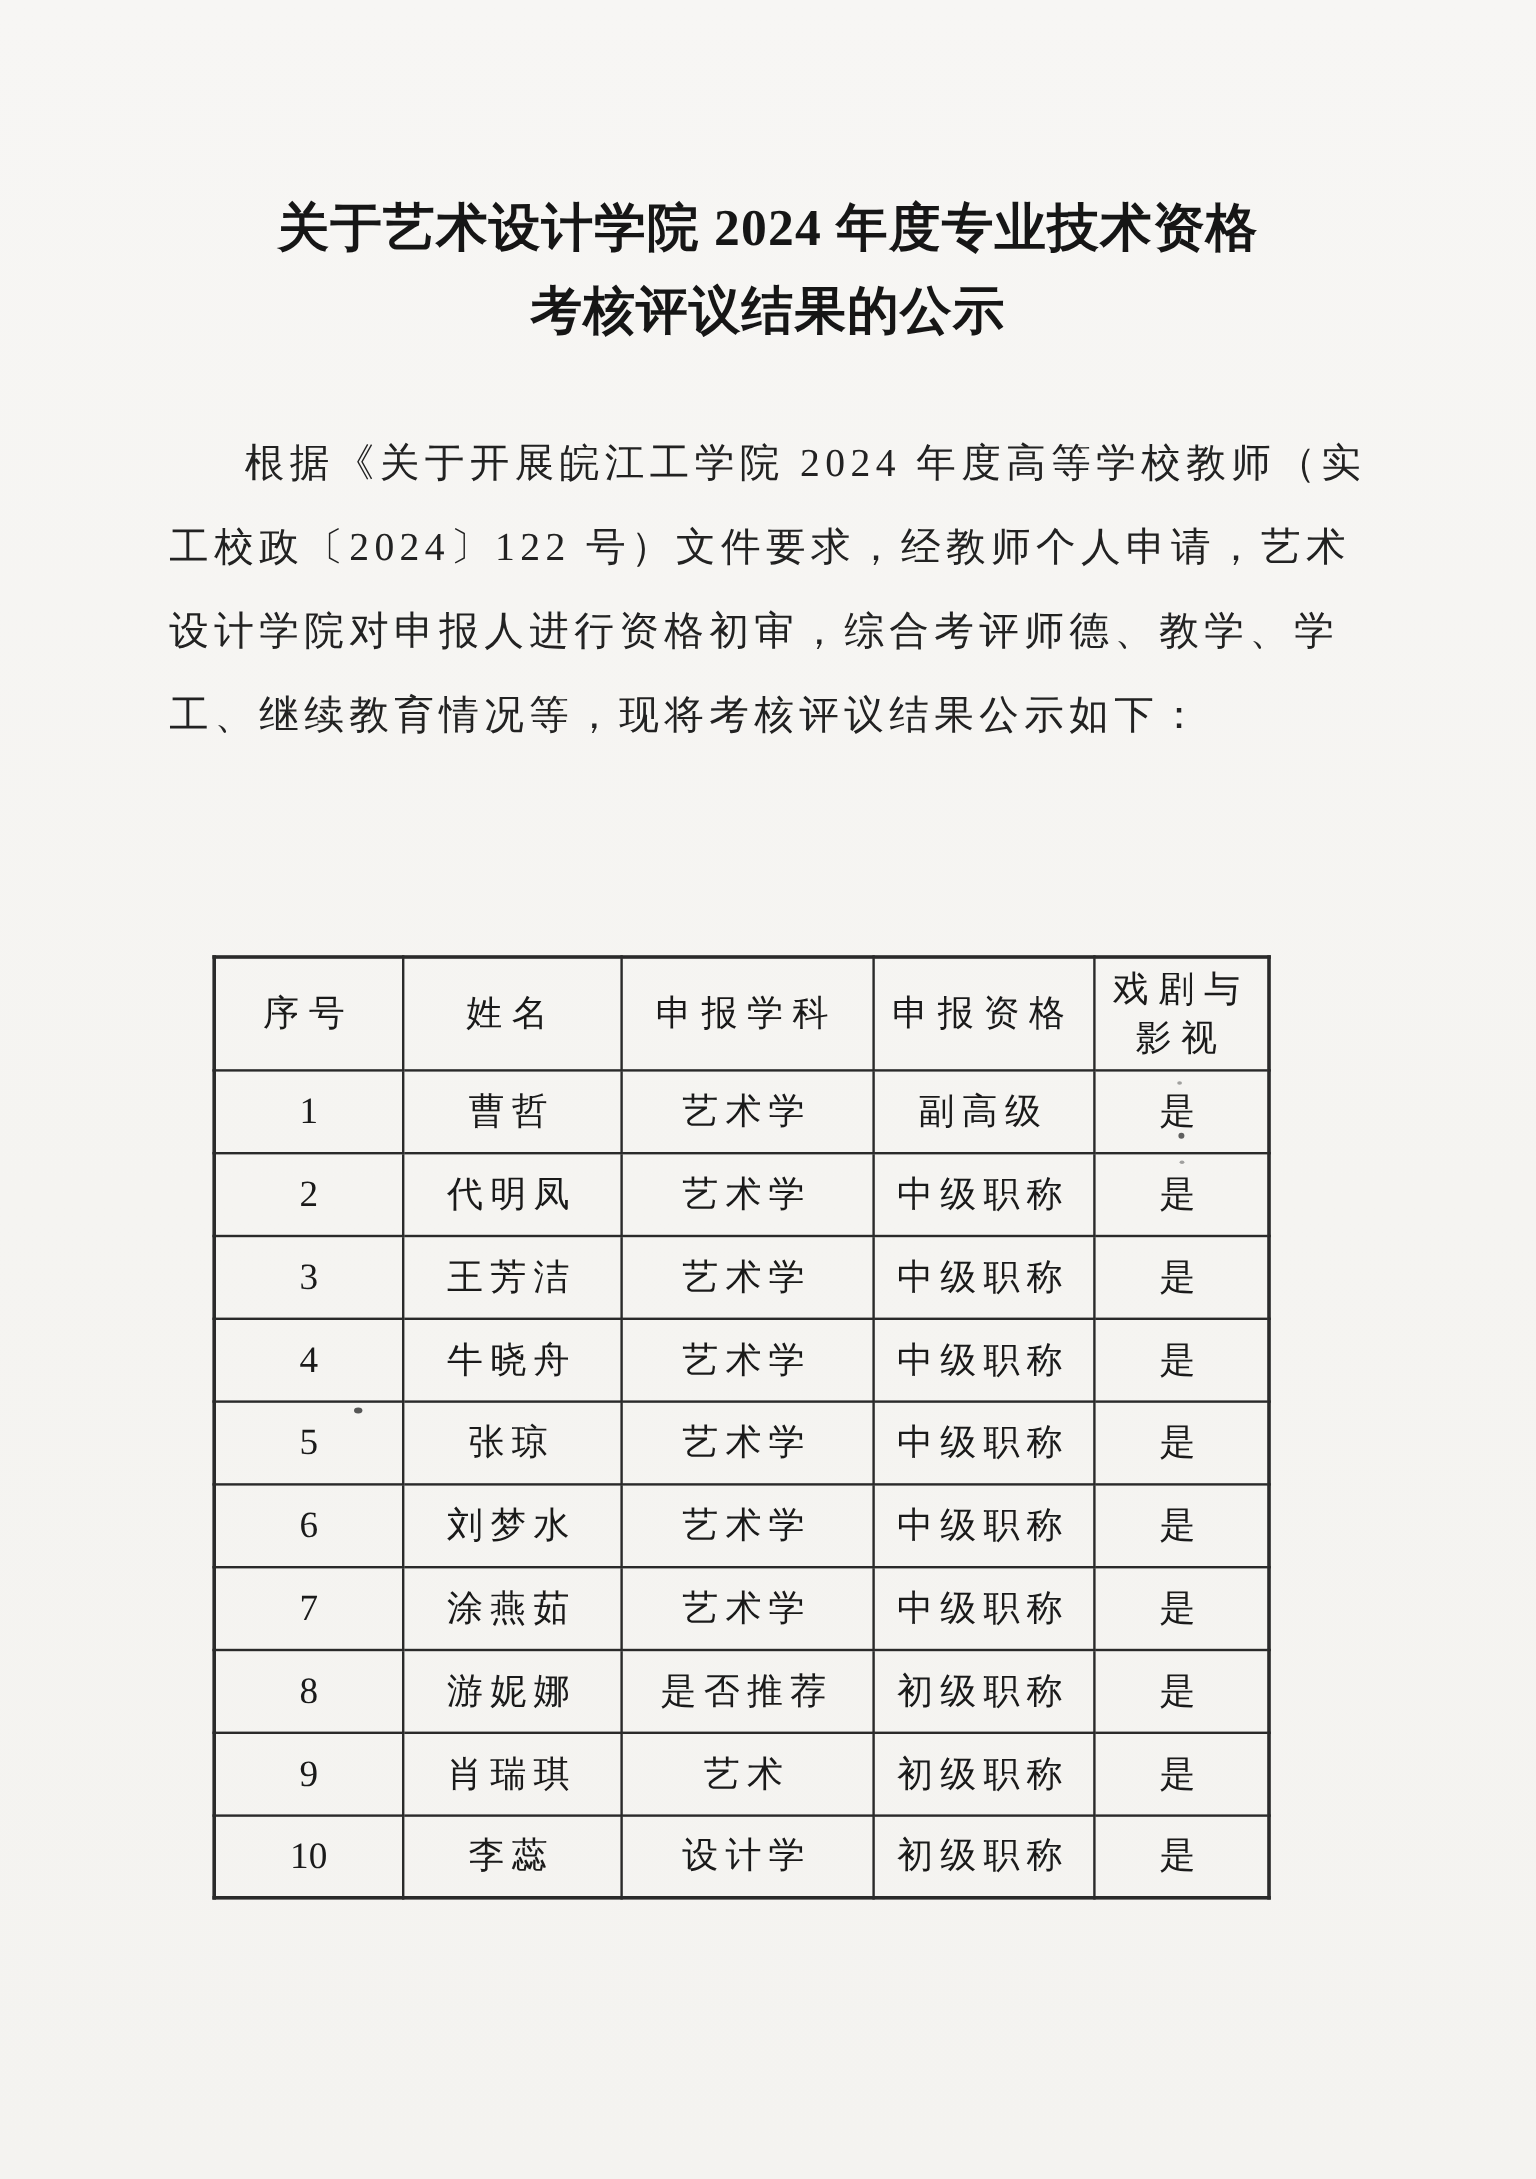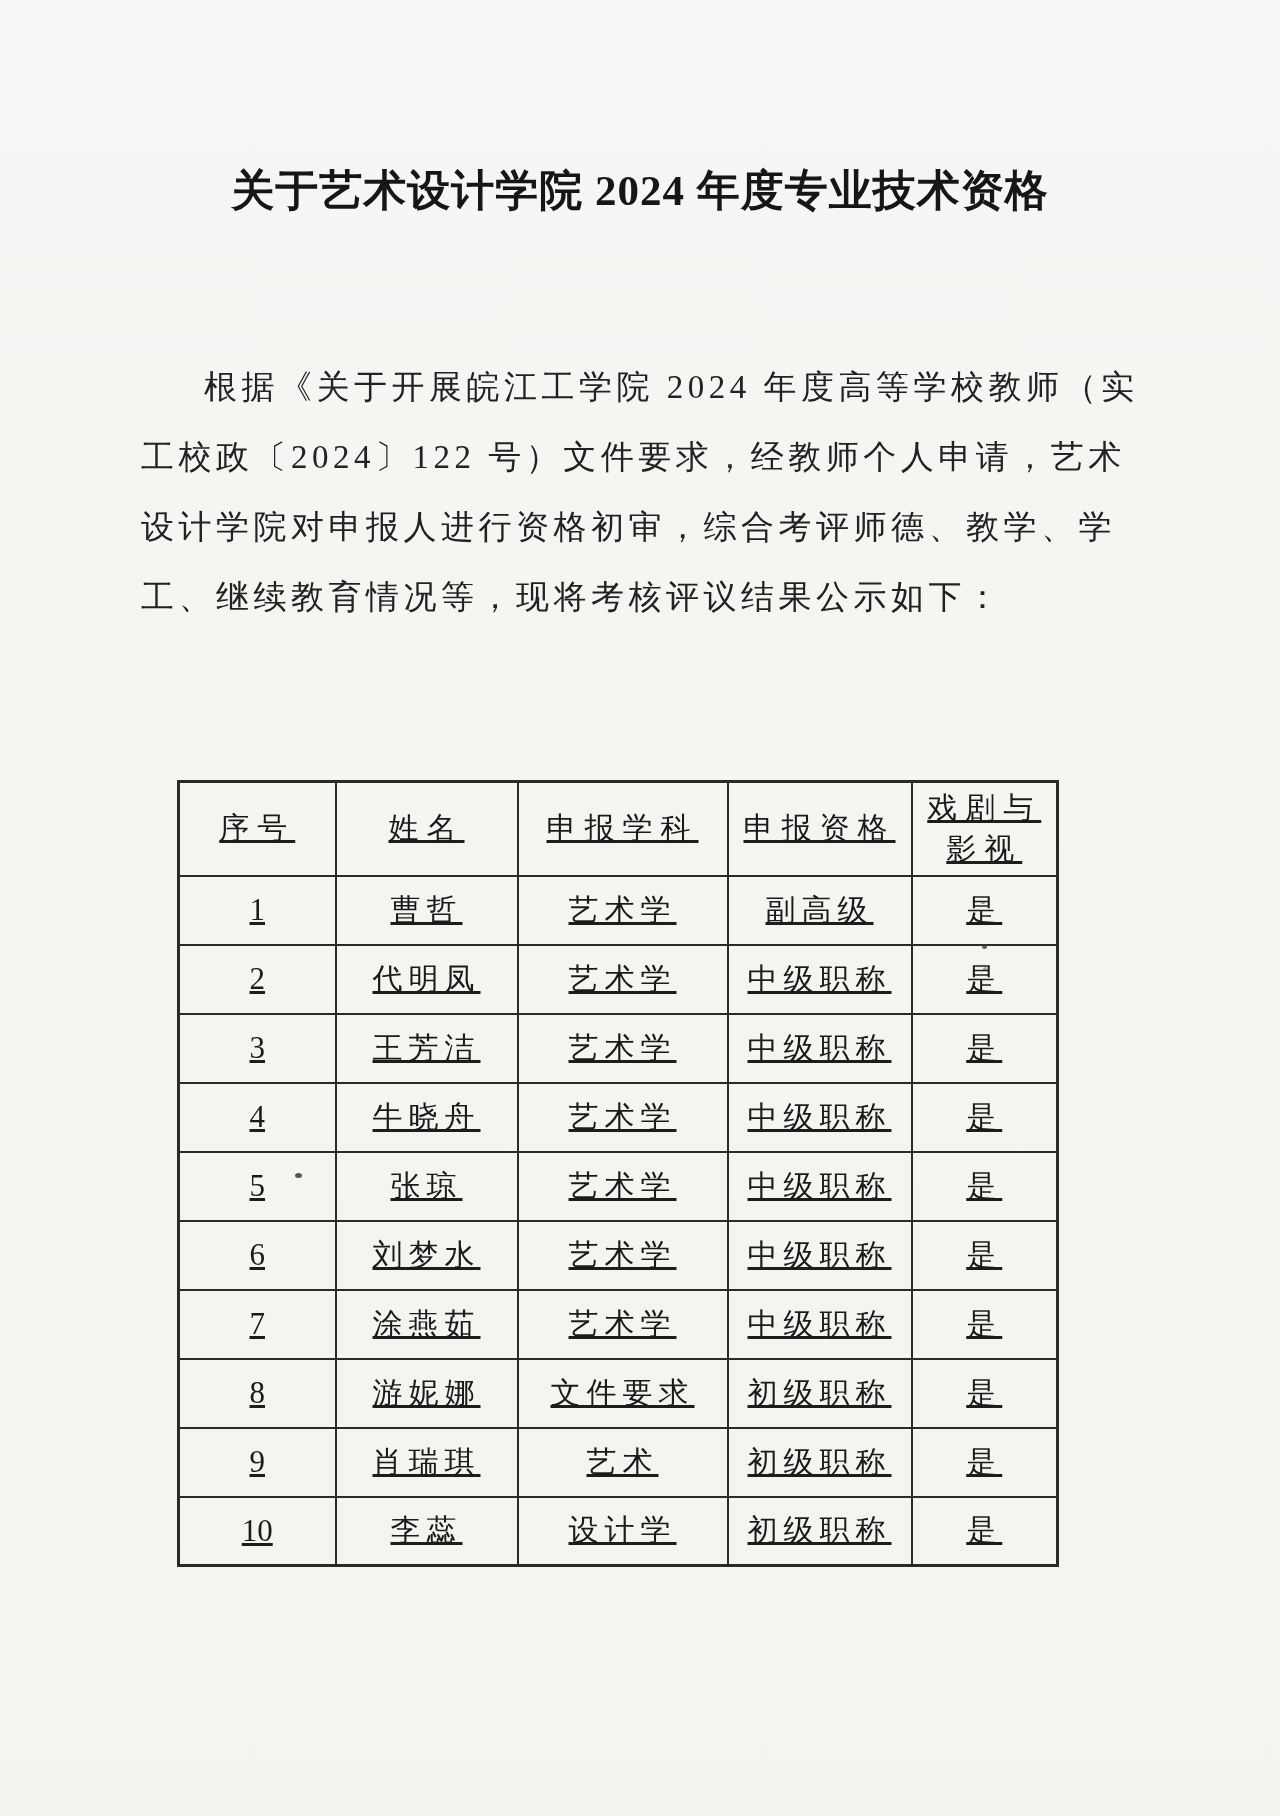--- a/index.html
+++ b/index.html
@@ -53,26 +53,25 @@
   .body-line.first{
     padding-left:63px;
   }
   .body-line.last{
     text-align:center;
     text-align-last:left;
   }
   
   .results-table{
     position:absolute;
-    left:177px;top:780px;
+    left:177px;top:796px;
     width:879px;
     border-collapse:collapse;
     table-layout:fixed;
     background:transparent;
-    text-decoration:underline;
   }
   .results-table th,
   .results-table td{
     border:2px solid var(--table-border);
     text-align:center;
     vertical-align:middle;
     font-size:30px;
     font-weight:400;
     color:#1a1a1a;
     letter-spacing:6px;
@@ -97,20 +96,21 @@
   .speck.s3{left:981px;top:901px;width:4px;height:3px;opacity:.45;}
   .speck.s4{left:983px;top:967px;width:4px;height:3px;opacity:.45;}
 </style>
 </head>
 <body>
 
 <div class="page">
 
   <div class="title-block">
     <div class="title-line">关于艺术设计学院 2024 年度专业技术资格</div>
+    <div class="title-line">考核评议结果的公示</div>
   </div>
 
   <div class="paragraph">
     <div class="body-line first">根据《关于开展皖江工学院 2024 年度高等学校教师（实</div>
     <div class="body-line">工校政〔2024〕122 号）文件要求，经教师个人申请，艺术</div>
     <div class="body-line">设计学院对申报人进行资格初审，综合考评师德、教学、学</div>
     <div class="body-line last">工、继续教育情况等，现将考核评议结果公示如下：</div>
   </div>
 
   <table class="results-table">
@@ -176,21 +176,21 @@
         <tr>
           <td>7</td>
           <td>涂燕茹</td>
           <td>艺术学</td>
           <td>中级职称</td>
           <td>是</td>
         </tr>
         <tr>
           <td>8</td>
           <td>游妮娜</td>
-          <td>文件要求</td>
+          <td>是否推荐</td>
           <td>初级职称</td>
           <td>是</td>
         </tr>
         <tr>
           <td>9</td>
           <td>肖瑞琪</td>
           <td>艺术</td>
           <td>初级职称</td>
           <td>是</td>
         </tr>

